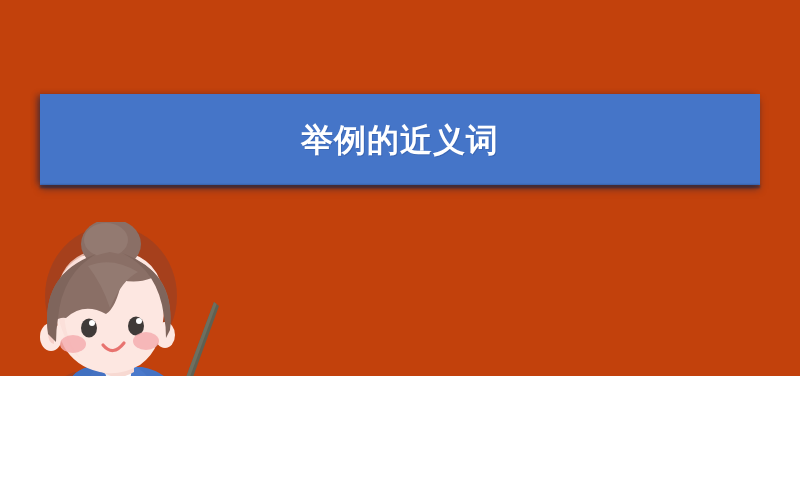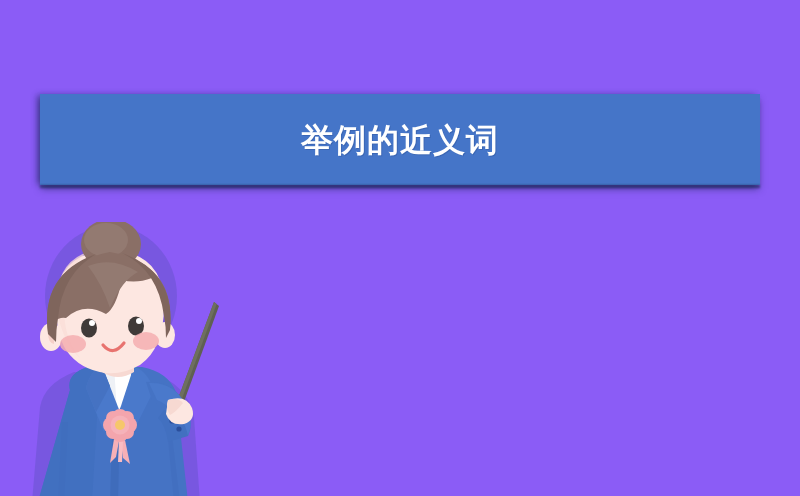--- a/index.html
+++ b/index.html
@@ -9,22 +9,22 @@
   body {
     width: 800px;
     height: 496px;
     overflow: hidden;
     font-family: "DejaVu Sans", "Liberation Sans", sans-serif;
   }
 
   #page {
     position: relative;
     width: 800px;
-    height: 496px;
-    background: #8b5cf6;
+    height: 376px;
+    background: #c2410c;
     overflow: hidden;
   }
 
   
   .title-banner {
     position: absolute;
     left: 40px;
     top: 94px;
     width: 720px;
     height: 91px;

